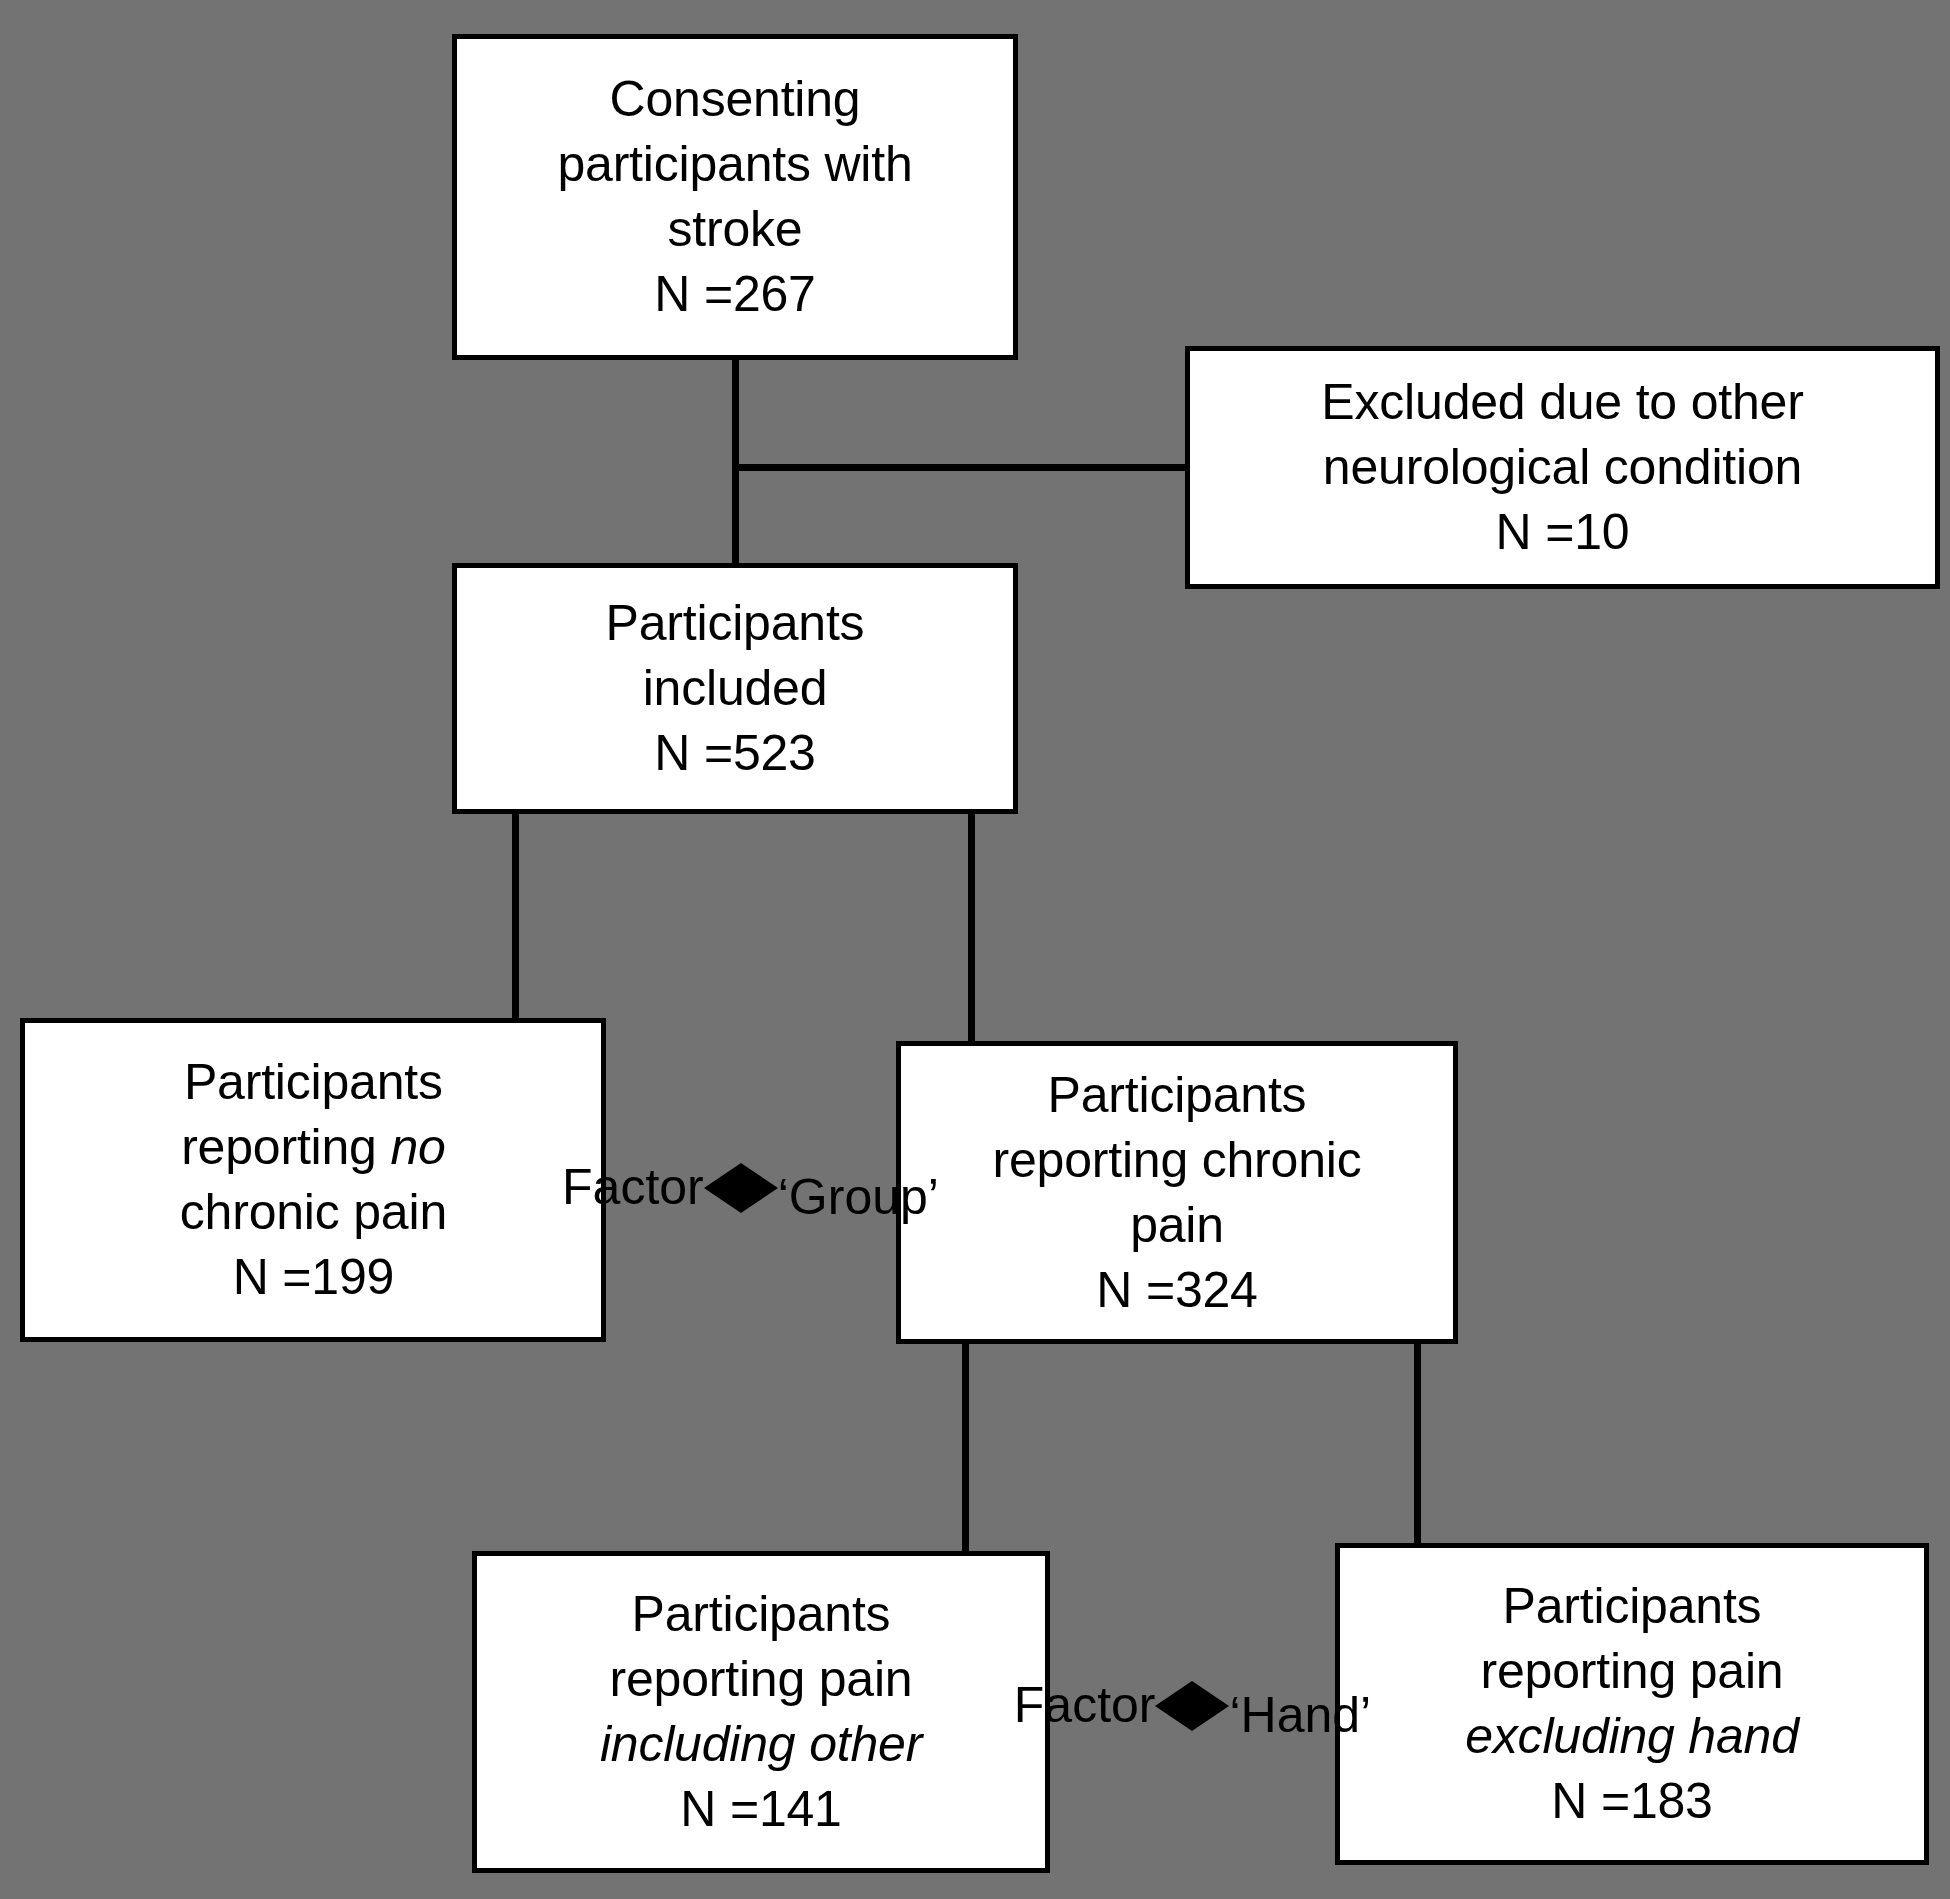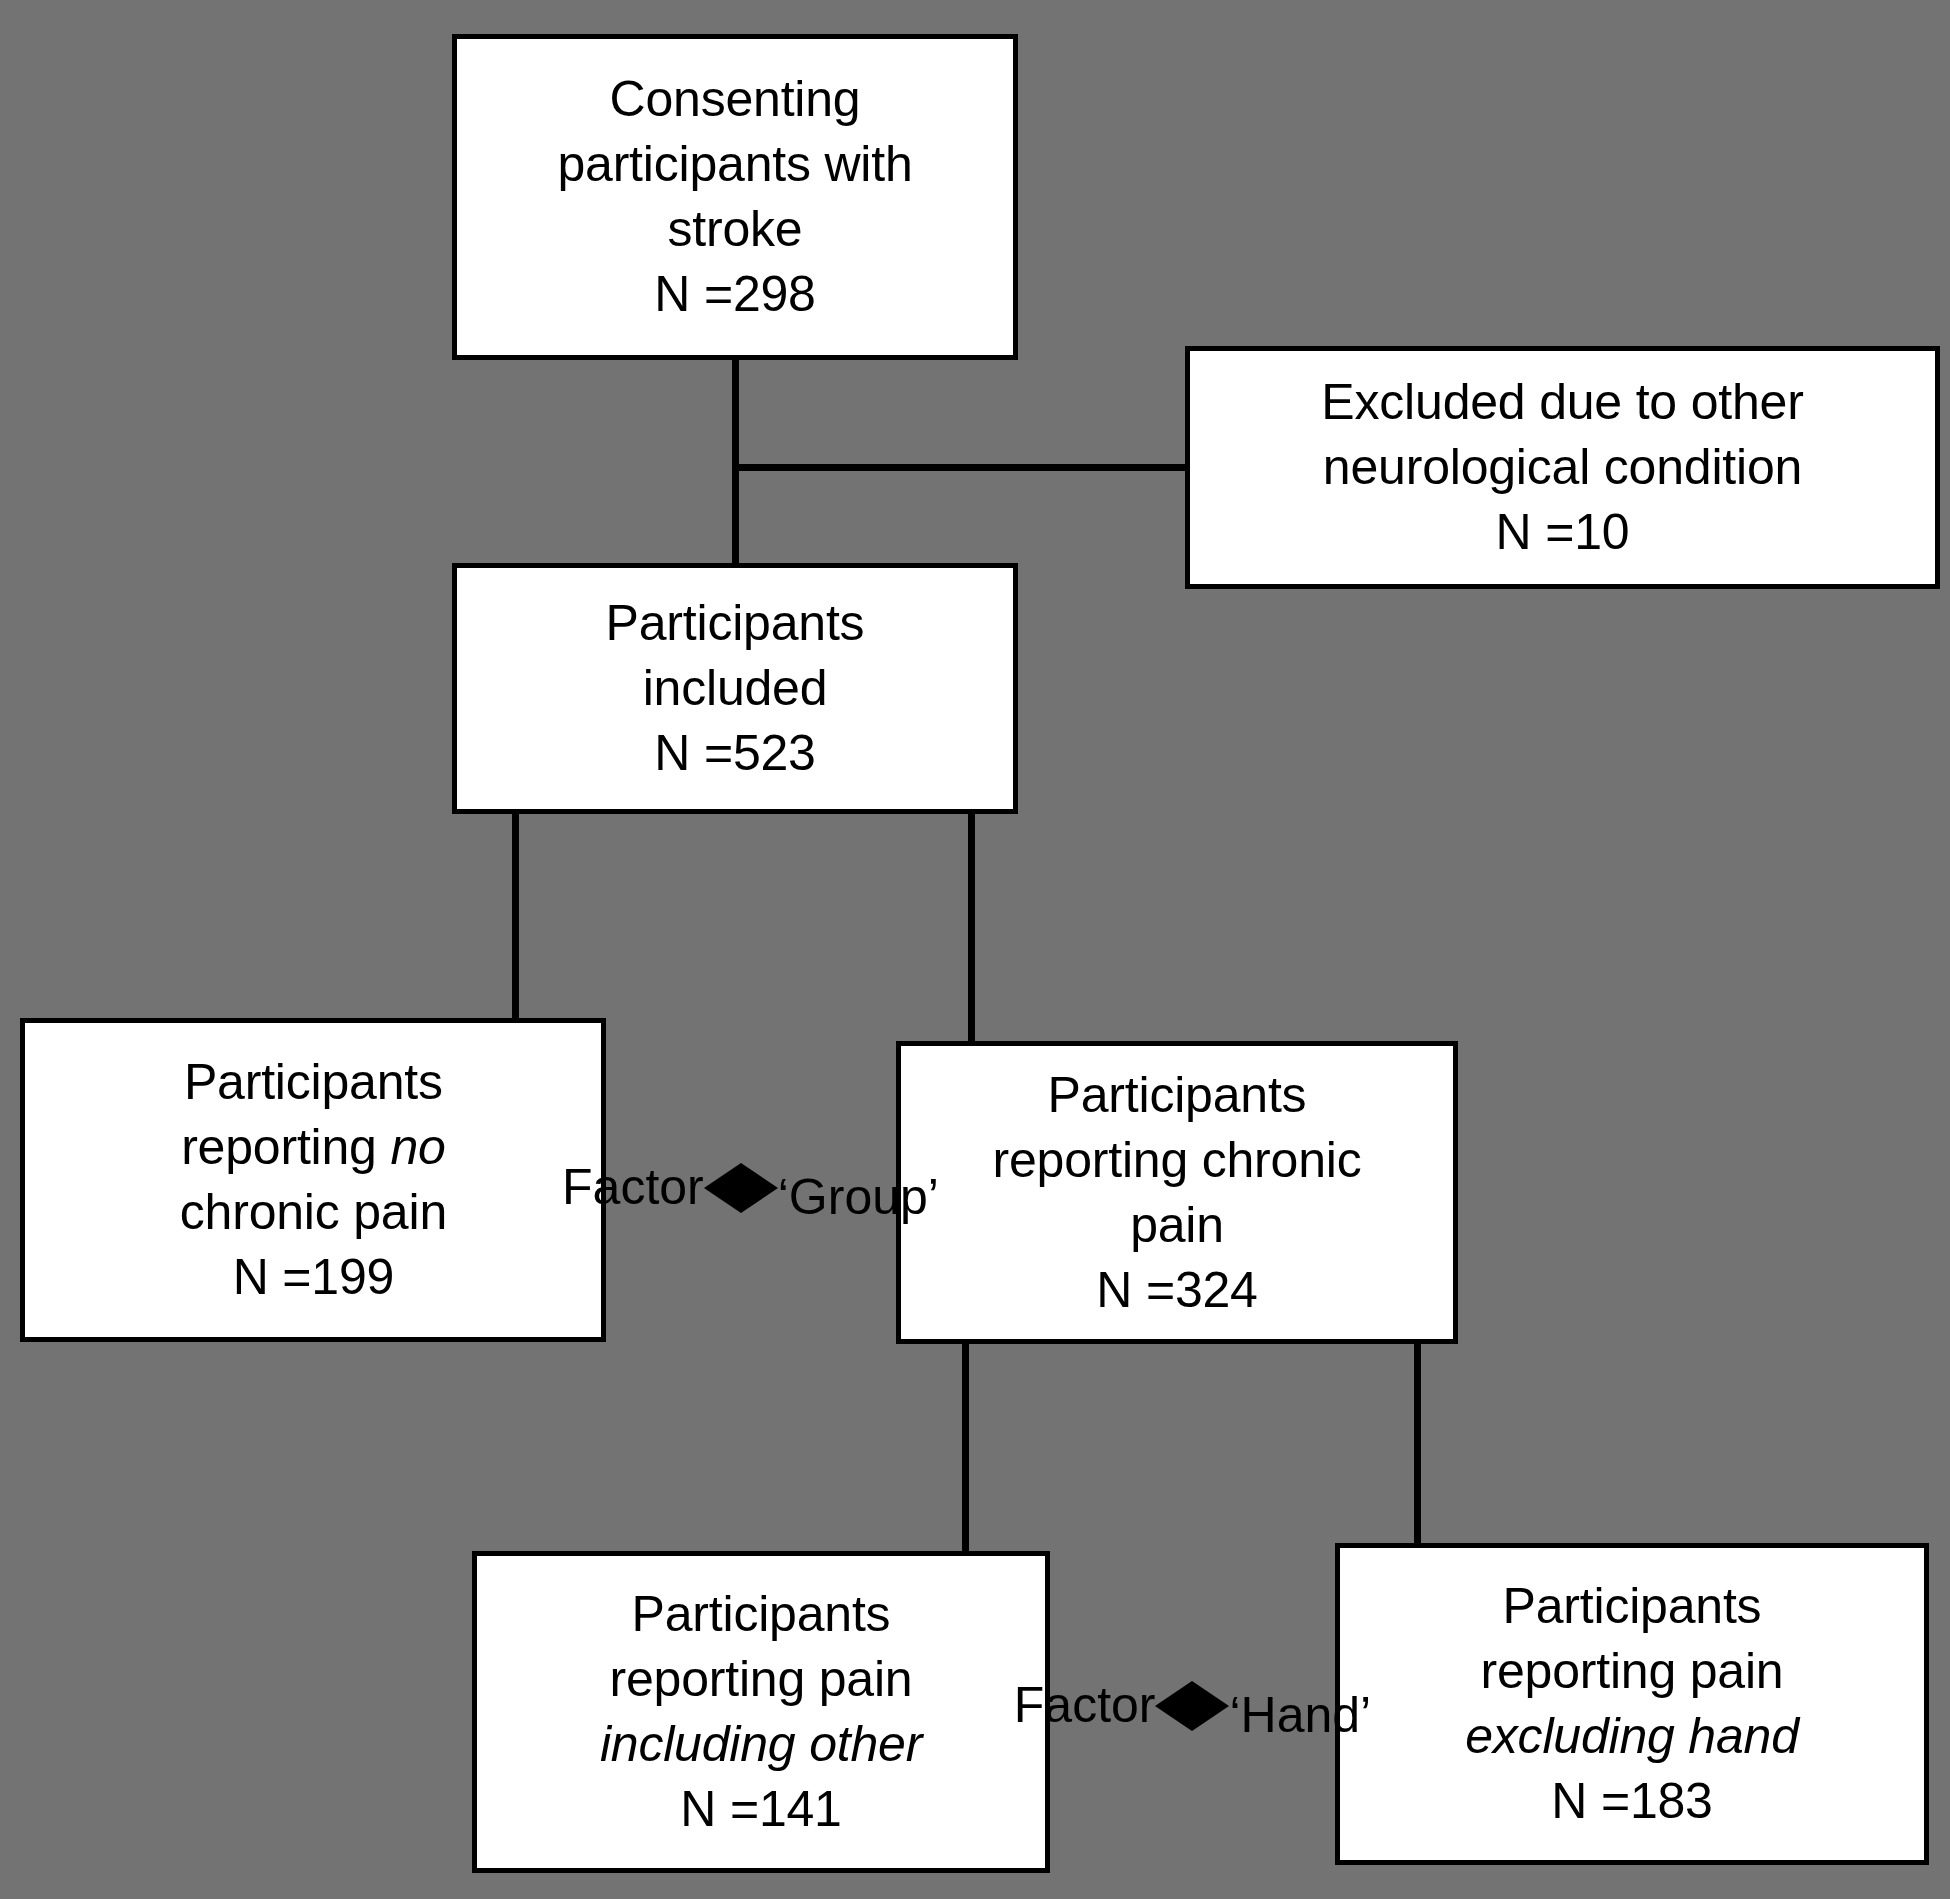--- a/index.html
+++ b/index.html
@@ -114,21 +114,21 @@
   <div class="conn-v" style="left:968px; top:811px; height:233px;"></div>
 
   <div class="conn-v" style="left:962px; top:1340px; height:214px;"></div>
 
   <div class="conn-v" style="left:1414px; top:1340px; height:206px;"></div>
 
   <div class="node" style="left:452px; top:34px; width:566px; height:326px;">
     <span class="line">Consenting</span>
     <span class="line">participants with</span>
     <span class="line">stroke</span>
-    <span class="line">N =298</span>
+    <span class="line">N =267</span>
   </div>
 
   <div class="node" style="left:1185px; top:346px; width:755px; height:243px;">
     <span class="line">Excluded due to other</span>
     <span class="line">neurological condition</span>
     <span class="line">N =10</span>
   </div>
 
   <div class="node" style="left:452px; top:563px; width:566px; height:251px;">
     <span class="line">Participants</span>

